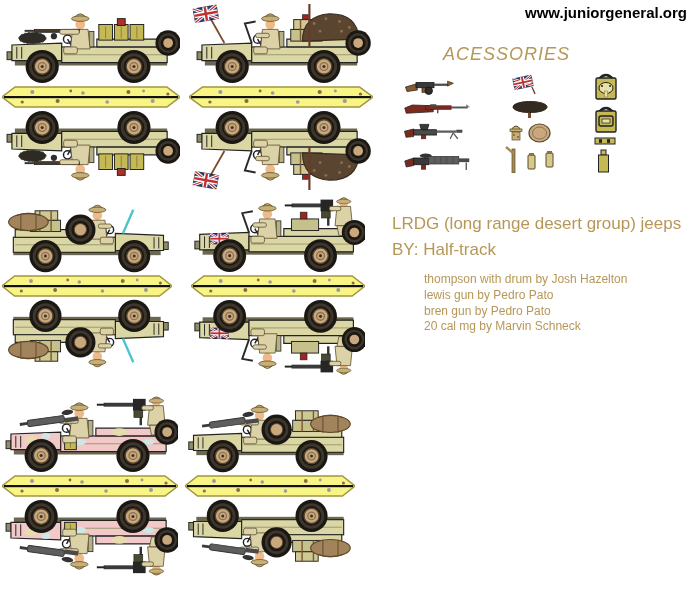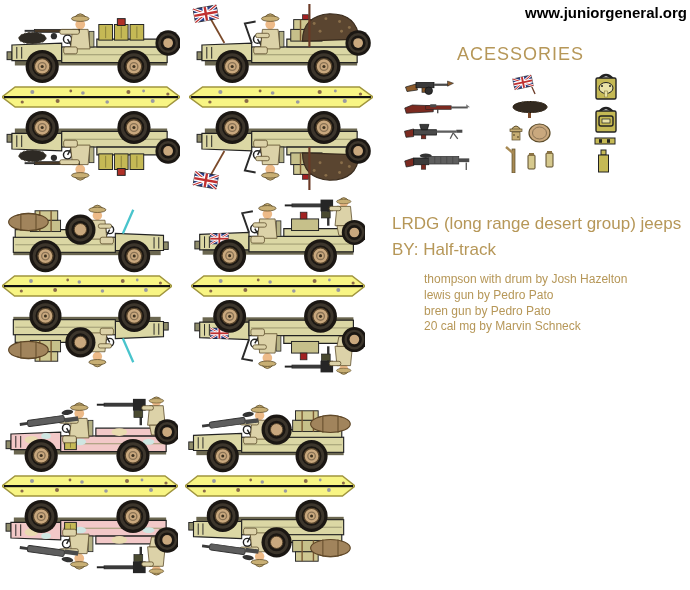--- a/index.html
+++ b/index.html
@@ -4,22 +4,22 @@
 <title>LRDG jeeps</title>
 <style>
   html,body{margin:0;padding:0;background:#fff;}
   .canvas{position:relative;width:690px;height:590px;background:#fff;overflow:hidden;
           font-family:"Liberation Sans",sans-serif;}
   .unit{position:absolute;}
   .sprite{display:block;width:100%;height:82px;}
   .flip{transform:scaleY(-1);}
   .strip{display:block;width:100%;height:22px;}
   .site-url{position:absolute;top:4px;right:3px;font-size:15px;font-weight:bold;color:#000;}
-  .acc-title{position:absolute;left:457px;top:44px;font-size:18px;letter-spacing:1px;
-             color:var(--text-accent,#B69758);}
+  .acc-title{position:absolute;left:443px;top:44px;font-size:18px;letter-spacing:1px;
+             color:var(--text-accent,#B69758);font-style:italic;}
   .info-title{position:absolute;left:392px;top:211px;font-size:17px;line-height:26px;
               color:var(--text-accent,#B69758);width:310px;}
   .credits{position:absolute;left:400px;top:272px;font-size:12px;line-height:15.8px;
            color:var(--text-accent,#B69758);width:310px;margin-left:24px;}
   .icon{position:absolute;}
   .defs{position:absolute;width:0;height:0;overflow:hidden;}
 </style>
 </head>
 <body>
 

